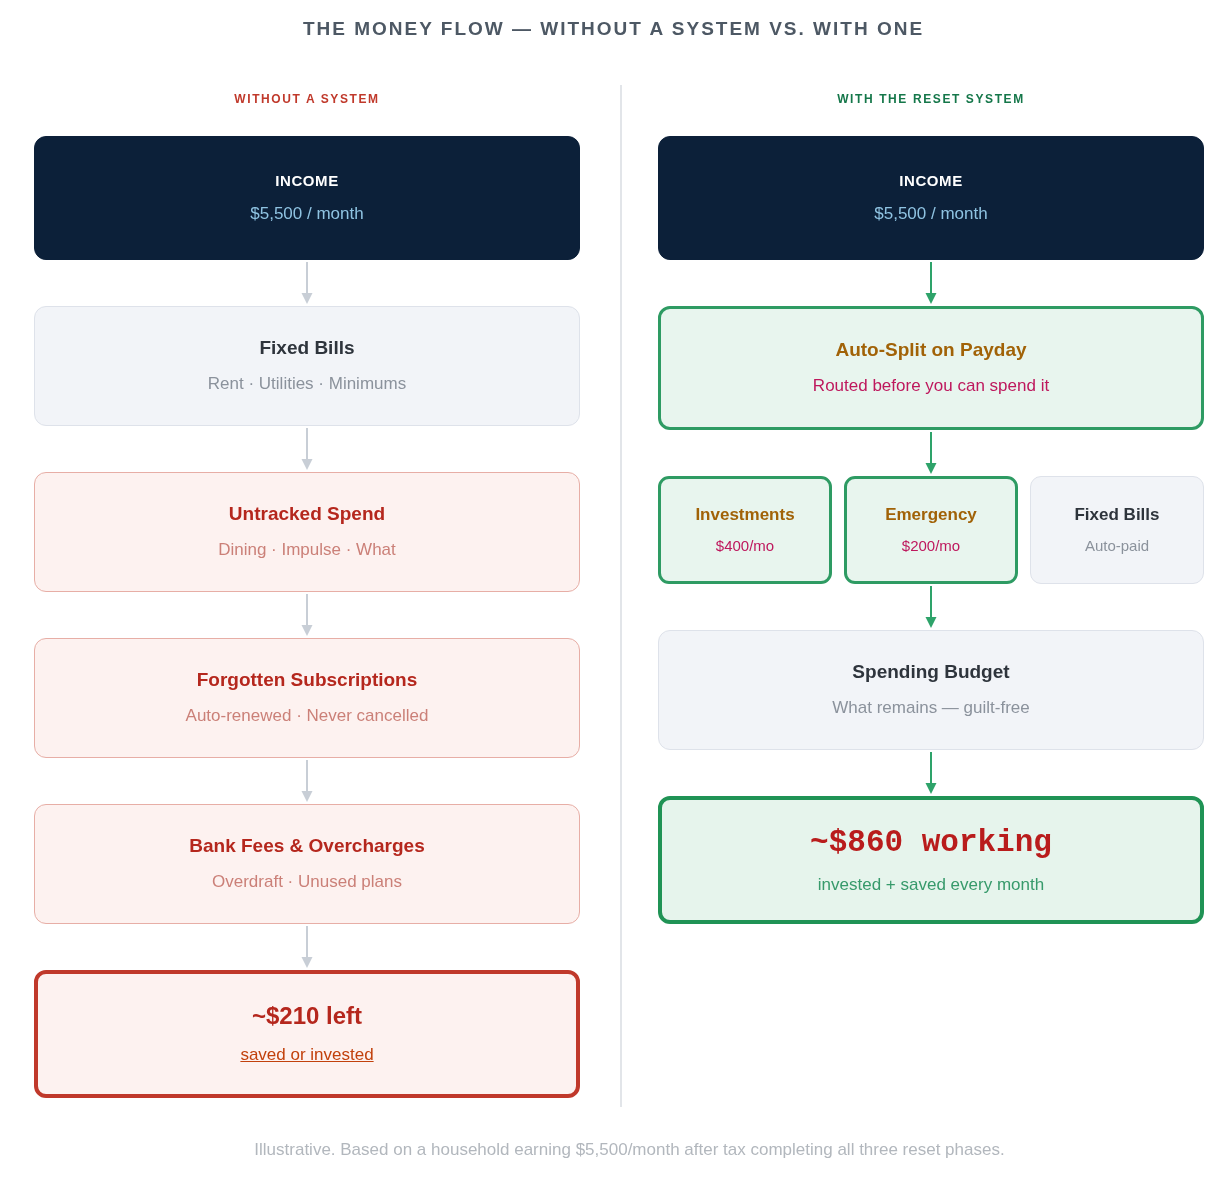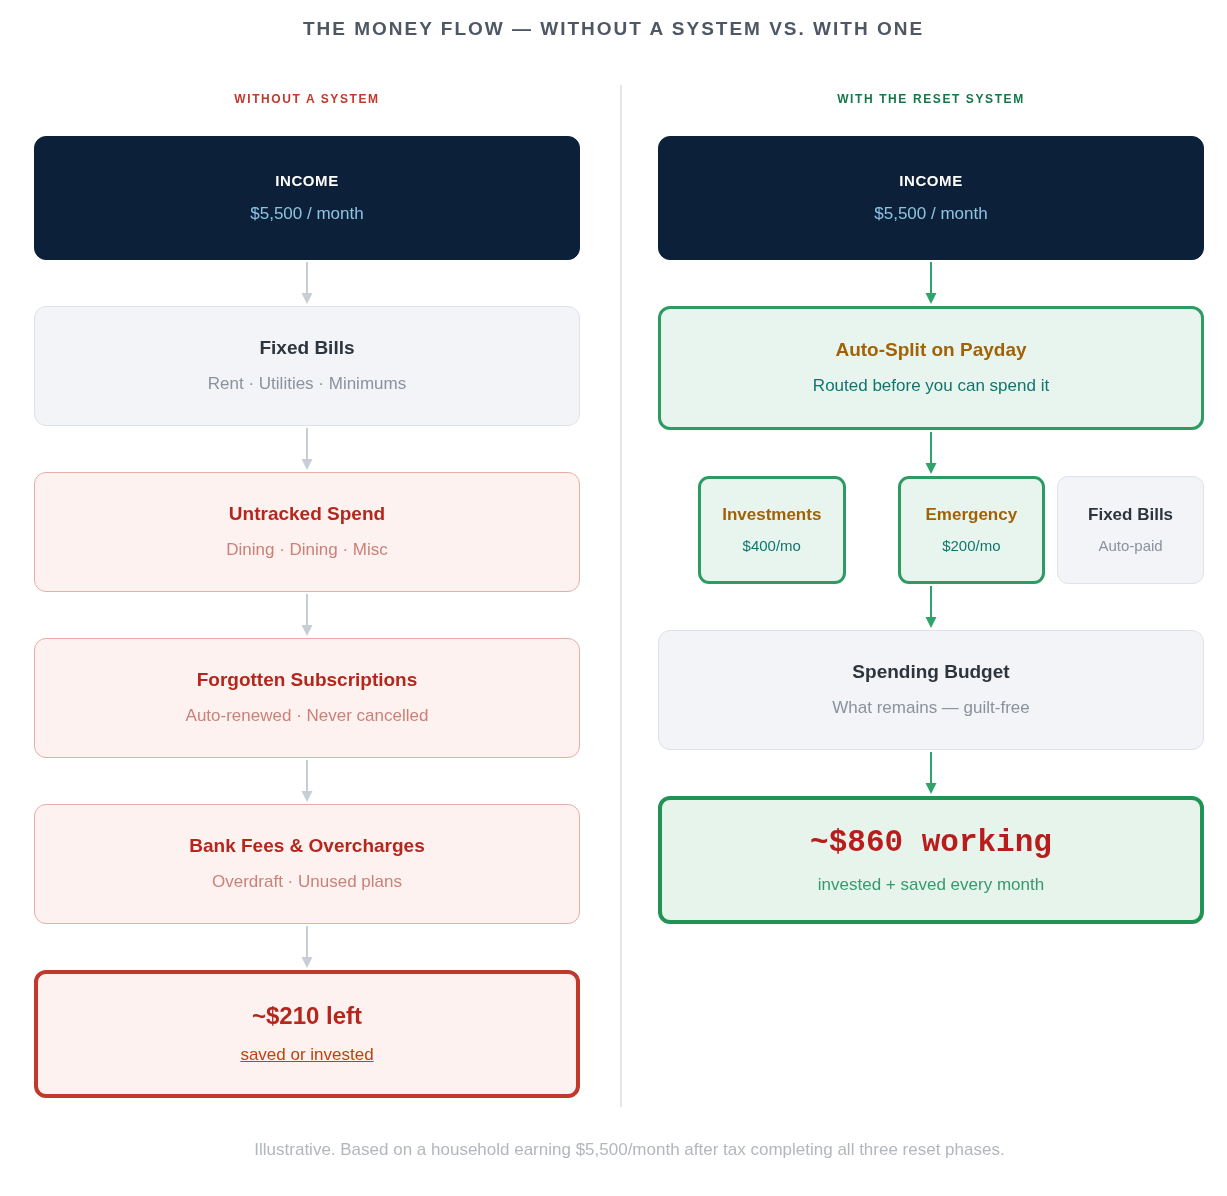--- a/index.html
+++ b/index.html
@@ -84,38 +84,38 @@
   }
   .box.result-red .t{color:#b5271d; font-size:24px;}
   .box.result-red .s{color:#c2410c;text-decoration:underline;}
 
   
   .box.green{
     background:#e8f5ee; border:3px solid #2e9b63;
     height:124px; width:546px;
   }
   .box.green .t{color:#a16207;}
-  .box.green .s{color:#0f766e;}
+  .box.green .s{color:#be185d;}
 
   
   .box.result-green{
     background:#e6f4ec; border:4px solid #209355;
     height:128px; width:546px;
   }
   .box.result-green .t{color:#b91c1c; font-size:31px;font-family:Liberation Mono, monospace;}
   .box.result-green .s{color:#379a6b;}
 
   
   .split-row{display:flex; gap:12px; width:546px;}
   .box.small{
     width:174px; height:108px; border-radius:11px;
   }
   .box.small .t{font-size:17px;}
   .box.small .s{font-size:15px; margin-top:12px;}
-  .box.small.green{border-width:3px;margin-left:40px;}
+  .box.small.green{border-width:3px;}
   .box.small.neutral{border-width:1.5px;}
 
   
   .arrow{
     width:546px; height:46px;
     position:relative;
   }
   .arrow svg{position:absolute; left:50%; top:0; transform:translateX(-50%);}
 
   .footnote{
@@ -155,21 +155,21 @@
 
     <div class="arrow">
       <svg width="16" height="46" viewBox="0 0 16 46" aria-hidden="true">
         <line x1="8" y1="2" x2="8" y2="36" stroke="#c8ced6" stroke-width="2"></line>
         <polygon points="8,44 2.5,33 13.5,33" fill="#c8ced6"></polygon>
       </svg>
     </div>
 
     <div class="box leak">
       <div class="t">Untracked Spend</div>
-      <div class="s">Dining · Dining · Misc</div>
+      <div class="s">Dining · Impulse · What</div>
     </div>
 
     <div class="arrow">
       <svg width="16" height="46" viewBox="0 0 16 46" aria-hidden="true">
         <line x1="8" y1="2" x2="8" y2="36" stroke="#c8ced6" stroke-width="2"></line>
         <polygon points="8,44 2.5,33 13.5,33" fill="#c8ced6"></polygon>
       </svg>
     </div>
 
     <div class="box leak">

